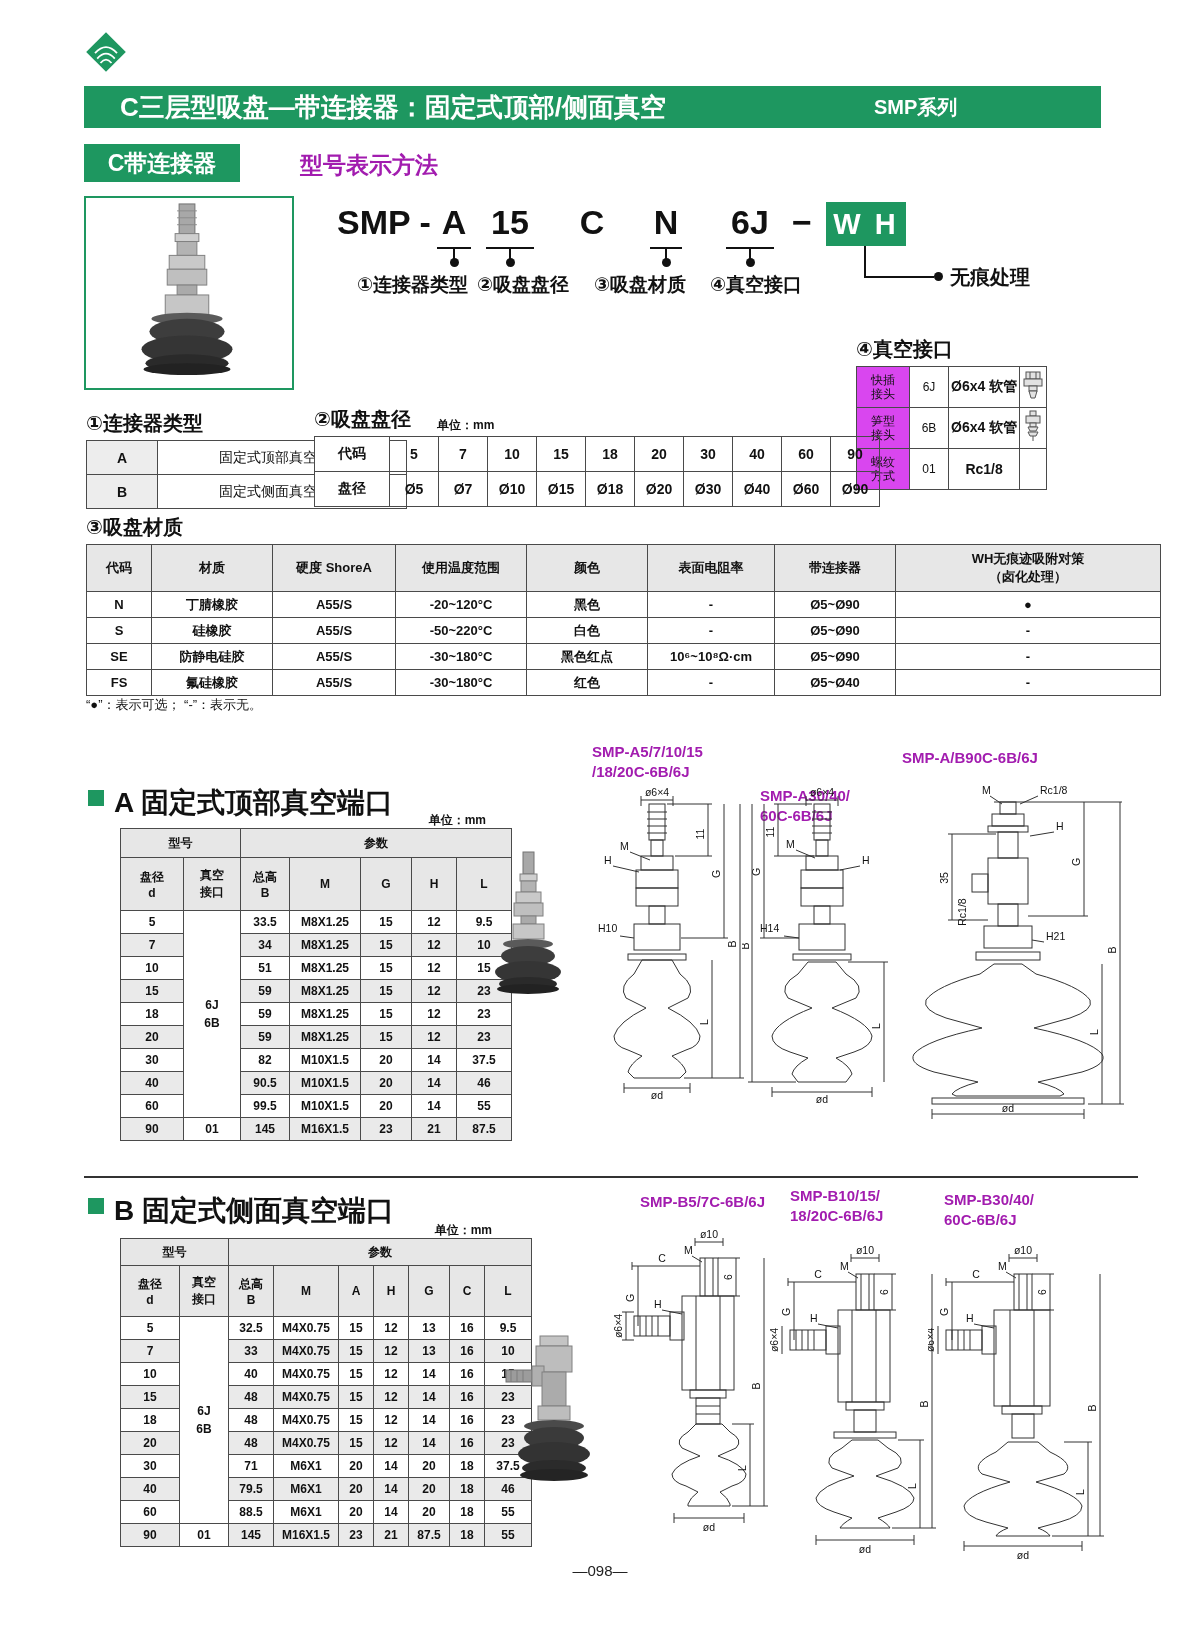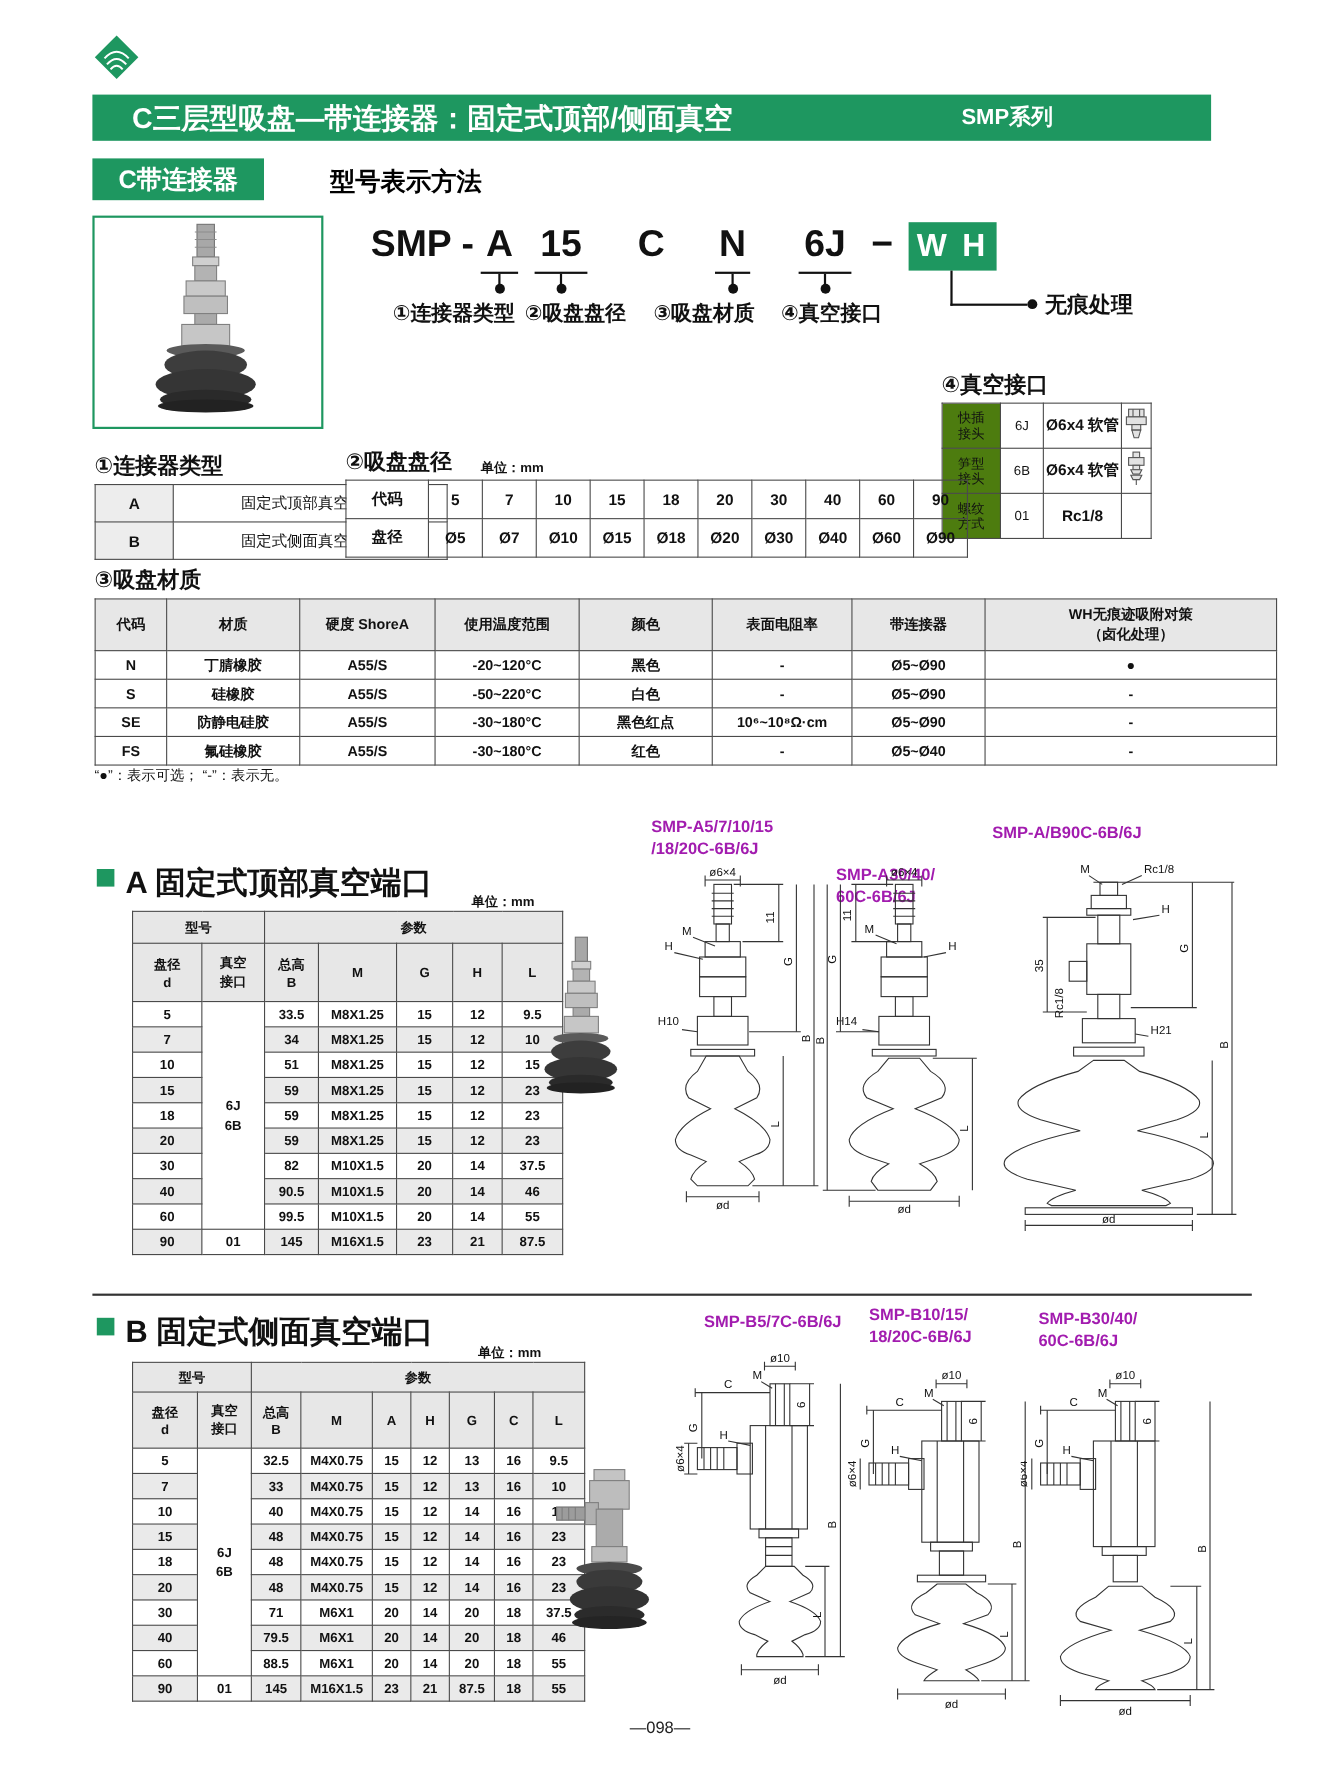--- a/index.html
+++ b/index.html
@@ -1,19 +1,19 @@
 <!DOCTYPE html>
 <html><head>
 <meta charset="utf-8">
 <style>
   html,body { margin:0; padding:0; background:#fff; }
   .page { position:relative; width:1200px; height:1628px; background:#fff; overflow:hidden;
           font-family:"Liberation Sans","DejaVu Sans",sans-serif; color:#111; }
   .abs { position:absolute; }
-  .green { color:#000000; }
+  .green { color:#a21caf; }
   .gbg { background:#1e9760; color:#fff; }
   .pre { white-space:pre-line; }
 
   
   .logo { position:absolute; left:84px; top:30px; display:flex; align-items:center; }
   .logo .brand { font-size:40px; font-weight:bold; color:#1e9760; letter-spacing:2px; margin-left:8px; }
 
   
   .titlebar { position:absolute; left:84px; top:86px; width:1017px; height:42px; line-height:42px; }
   .titlebar .t { padding-left:36px; font-size:26px; font-weight:bold; }
@@ -37,21 +37,21 @@
 
   
   .tbl { border-collapse:collapse; border:1.5px solid #3a3a3a; }
   .tbl th, .tbl td { border:1px solid #4a4a4a; text-align:center; vertical-align:middle; padding:0 2px; }
   .tbl th { background:#e7e7e7; font-weight:bold; }
 
   .sec-title { position:absolute; font-size:20px; font-weight:bold; }
   .unit { position:absolute; font-size:12px; font-weight:bold; }
 
   
-  .vp td.nm { font-size:12px; line-height:1.2; background:#4d7c0f;text-align:center; }
+  .vp td.nm { font-size:12px; line-height:1.2; background:#d946ef;text-align:center; }
   .vp td.cd { font-size:12px; }
   .vp td.sp { font-size:14px; font-weight:bold; }
   .vp th { font-size:13px; height:26px; }
   .vp td { height:40px; }
 
   .ct td { font-size:14px; height:33px; }
   .ct td.k { font-weight:bold; background:#ededed; width:66px; }
   .ct td.v { width:244px; }
 
   .pd td, .pd th { font-size:14px; height:34px; font-weight:bold; }

